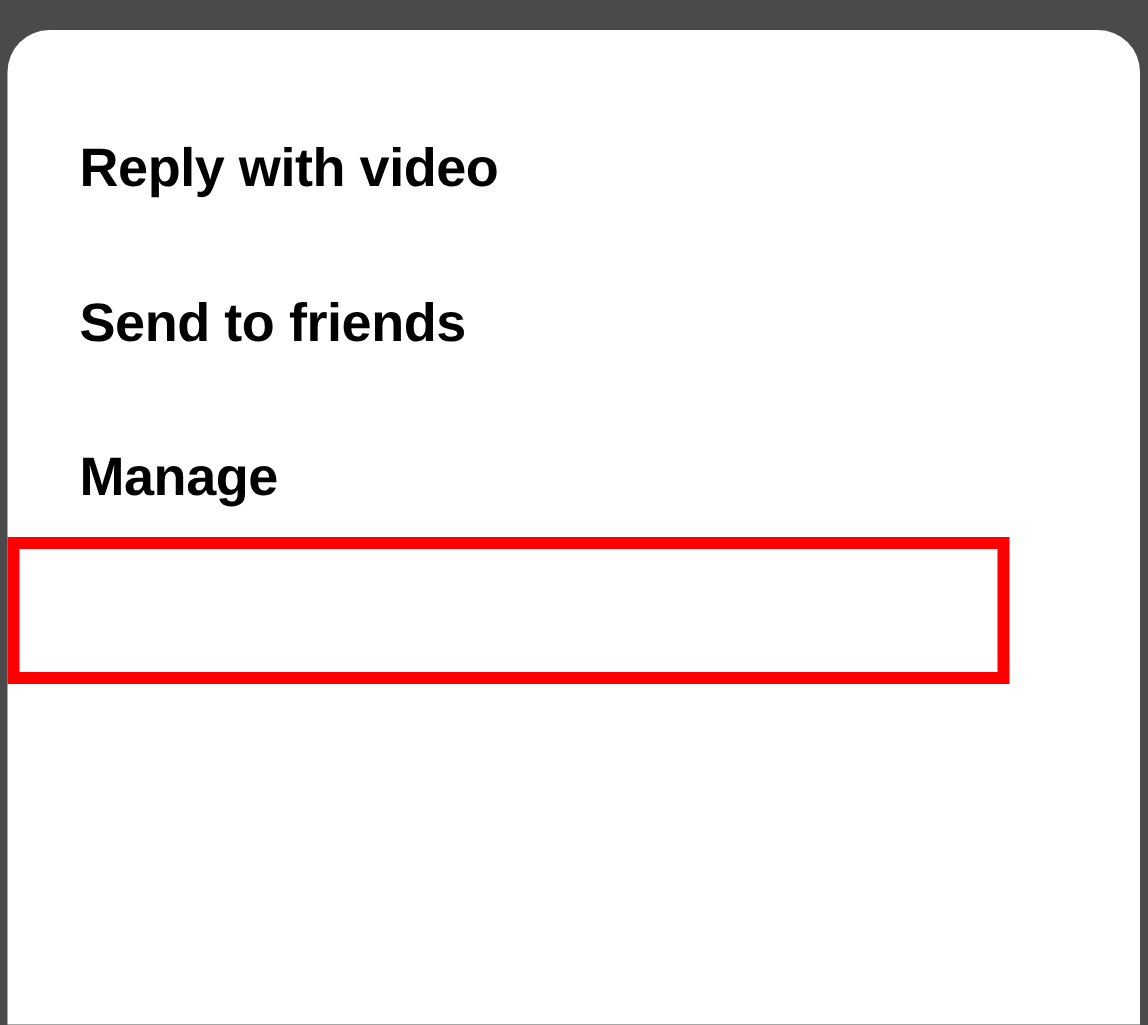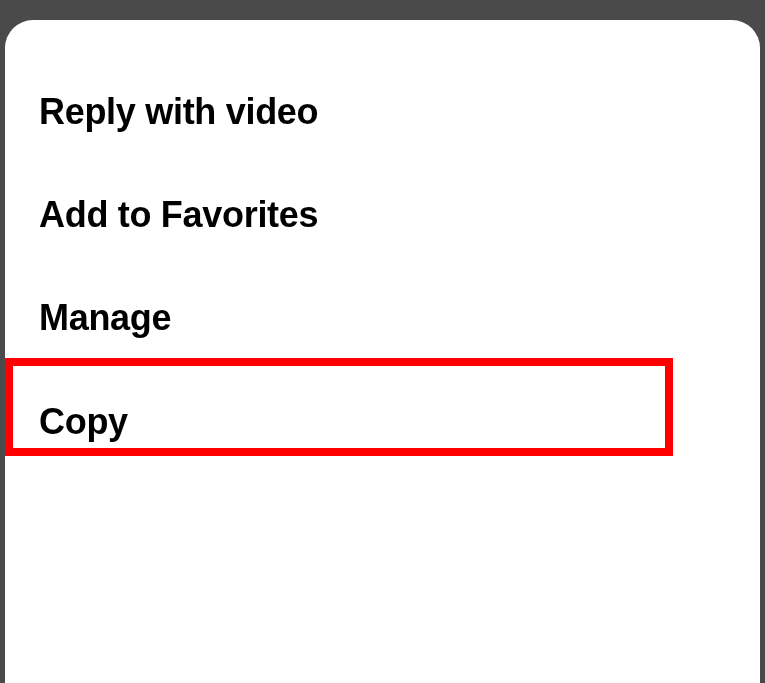--- a/index.html
+++ b/index.html
@@ -1,17 +1,17 @@
 <!DOCTYPE html>
 <html><head>
   <meta charset="utf-8">
   <style>
     * {
       margin: 0;
-      padding: 0;
+      padding: 14px;
       box-sizing: border-box;
     }
     body {
       width: 765px;
       height: 683px;
       background: #4a4a4a;
       font-family: -apple-system, BlinkMacSystemFont, "Segoe UI", Helvetica, Arial, sans-serif;
       overflow: hidden;
     }
     .sheet {
@@ -42,18 +42,17 @@
       top: 358px;
       width: 668px;
       height: 98px;
     }
   </style>
 </head>
 <body>
 
 <div class="sheet">
   <div class="menu-item">Reply with video</div>
-  <div class="menu-item">Add to Favorites</div>
+  <div class="menu-item">Send to friends</div>
   <div class="menu-item">Manage</div>
-  <div class="menu-item">Copy</div>
 </div>
 
 <div class="highlight-box"></div>
 
 </body></html>

